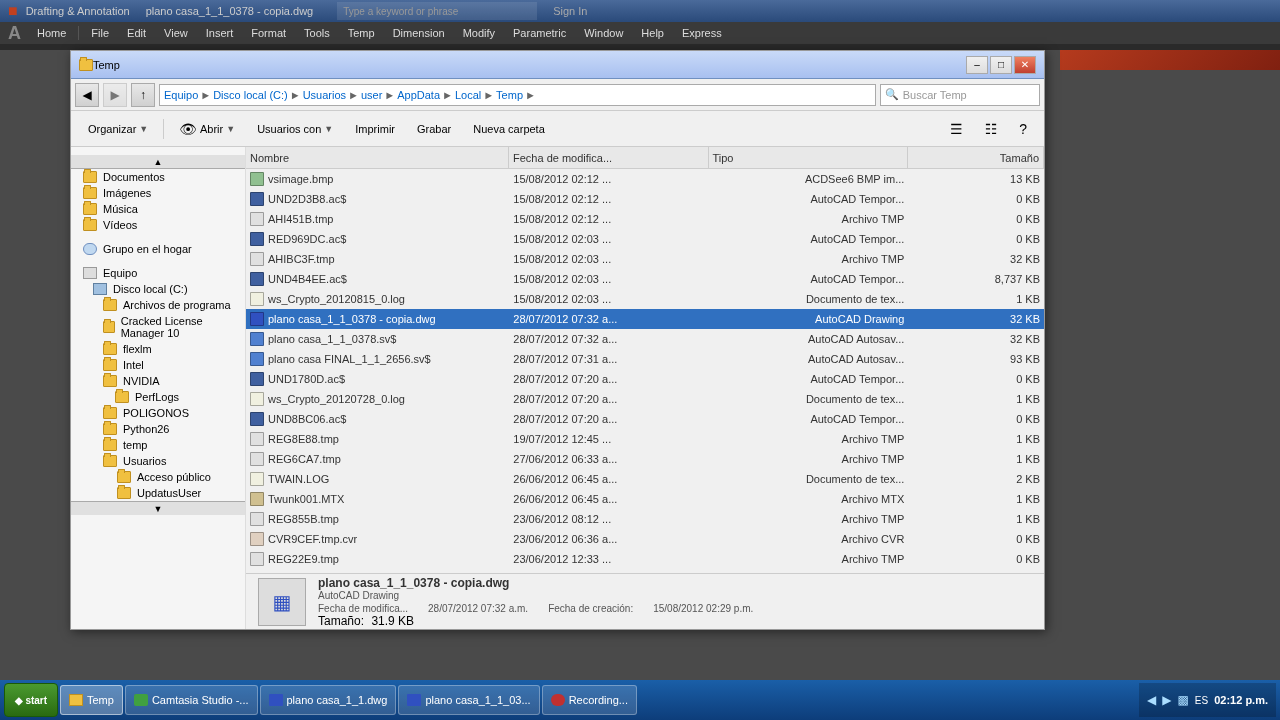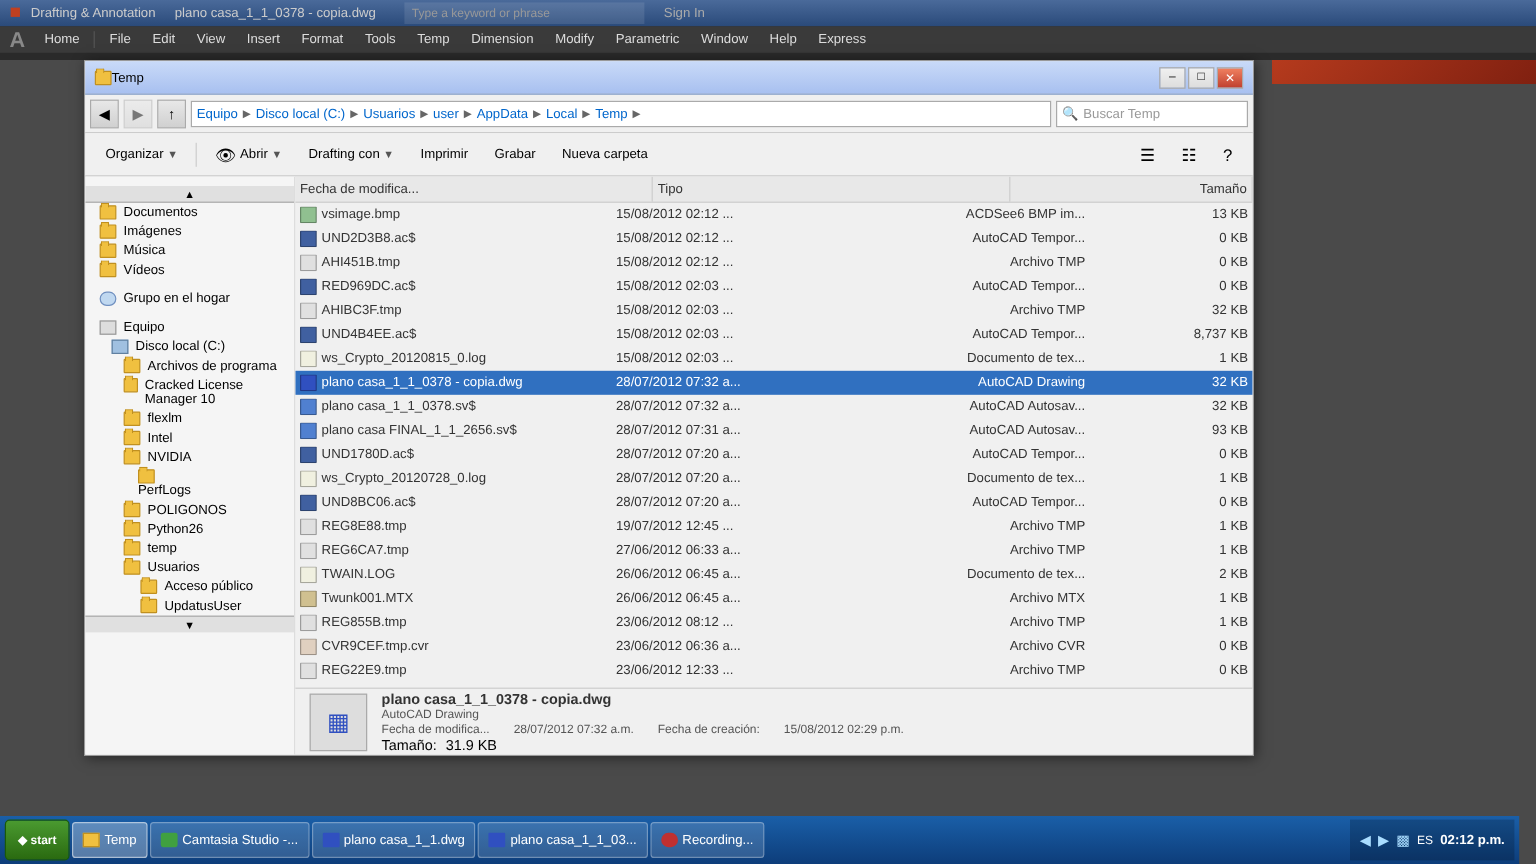--- a/index.html
+++ b/index.html
@@ -28,21 +28,21 @@
     .toolbar { height: 36px; background: #f0f0f0; display: flex; align-items: center; padding: 0 8px; border-bottom: 1px solid #ccc; gap: 4px; }
     .toolbar-btn { height: 26px; padding: 0 8px; background: transparent; border: 1px solid transparent; cursor: pointer; font-size: 11px; display: flex; align-items: center; gap: 3px; }
     .toolbar-btn-arrow { font-size: 9px; color: #555; }
     .toolbar-sep { width: 1px; height: 20px; background: #ccc; margin: 0 2px; }
 
     
     .main-content { flex: 1; display: flex; overflow: hidden; }
 
     
     .sidebar { width: 175px; background: #f5f5f5; border-right: 1px solid #ddd; padding: 8px 0; overflow-y: auto; }
-    .sidebar-item { display: flex; padding: 2px 8px; cursor: pointer; font-size: 11px; }
+    .sidebar-item { display: flex; align-items: center; padding: 2px 8px; cursor: pointer; font-size: 11px; }
     .folder-icon { display: inline-block; width: 14px; height: 12px; background: #f0c040; border: 1px solid #c09020; border-radius: 1px; position: relative; }
     .folder-icon::before { content: ''; position: absolute; top: -3px; left: 0; width: 5px; height: 3px; background: #f0c040; border: 1px solid #c09020; border-bottom: none; border-radius: 1px 1px 0 0; }
 
     
     .file-list { flex: 1; display: flex; flex-direction: column; overflow: hidden; }
     .file-list-header { height: 22px; background: #e8e8e8; display: flex; border-bottom: 1px solid #ccc; }
     .col-header { display: flex; align-items: center; padding: 0 4px; font-size: 11px; border-right: 1px solid #ccc; cursor: pointer; color: #333; white-space: nowrap; }
     .col-name { flex: 2; min-width: 220px; }
     .col-date { flex: 1.5; min-width: 140px; }
     .col-type { flex: 1.5; min-width: 130px; text-align: center; }
@@ -64,21 +64,21 @@
     .status-name { font-size: 12px; font-weight: bold; color: #333; }
     .status-dates { font-size: 10px; color: #555; display: flex; gap: 20px; margin-top: 2px; }
     .status-type { font-size: 10px; color: #555; }
 
     
     .sidebar::-webkit-scrollbar, .file-list-body::-webkit-scrollbar { width: 14px; }
     .sidebar::-webkit-scrollbar-track, .file-list-body::-webkit-scrollbar-track { background: #f0f0f0; }
     .sidebar::-webkit-scrollbar-thumb, .file-list-body::-webkit-scrollbar-thumb { background: #c0c0c0; border: 1px solid #aaa; }
 
     
-    .taskbar { position: absolute; bottom: 0; left: 0; right: 14px; height: 40px; background: linear-gradient(to bottom, #1a5fa8, #0d3d7a); display: flex; align-items: center; padding: 0 4px; gap: 2px; }
+    .taskbar { position: absolute; bottom: 0; left: 0; right: 0; height: 40px; background: linear-gradient(to bottom, #1a5fa8, #0d3d7a); display: flex; align-items: center; padding: 0 4px; gap: 2px; }
     .start-btn { width: 54px; height: 34px; background: linear-gradient(to bottom, #4a9a30, #2a6a10); border: 1px solid #1a5a08; border-radius: 4px; color: white; font-size: 13px; font-weight: bold; cursor: pointer; display: flex; align-items: center; justify-content: center; }
     .taskbar-item { height: 30px; background: rgba(255,255,255,0.15); border: 1px solid rgba(255,255,255,0.3); border-radius: 3px; padding: 0 8px; color: white; font-size: 11px; cursor: pointer; display: flex; align-items: center; gap: 4px; white-space: nowrap; }
     .taskbar-item.active { background: rgba(255,255,255,0.3); border-color: rgba(255,255,255,0.5); }
     .taskbar-sep-area { flex: 1; }
     .system-tray { display: flex; align-items: center; padding: 0 8px; background: rgba(0,0,0,0.2); height: 34px; gap: 6px; }
     .tray-text { color: white; font-size: 10px; }
     .tray-time { color: white; font-size: 11px; font-weight: bold; text-align: right; }
 
     
     .autocad-top { position: absolute; top: 0; left: 0; right: 0; height: 50px; background: #2a2a2a; display: flex; flex-direction: column; }
@@ -174,21 +174,21 @@
       <span>Organizar</span>
       <span class="toolbar-btn-arrow">▼</span>
     </button>
     <div class="toolbar-sep"></div>
     <button class="toolbar-btn">
       <span style="font-size:14px;">👁</span>
       <span>Abrir</span>
       <span class="toolbar-btn-arrow">▼</span>
     </button>
     <button class="toolbar-btn">
-      <span>Drafting con</span>
+      <span>Usuarios con</span>
       <span class="toolbar-btn-arrow">▼</span>
     </button>
     <button class="toolbar-btn">
       <span>Imprimir</span>
     </button>
     <button class="toolbar-btn">
       <span>Grabar</span>
     </button>
     <button class="toolbar-btn">
       <span>Nueva carpeta</span>
@@ -254,21 +254,21 @@
         <span>flexlm</span>
       </div>
       <div class="sidebar-item" style="padding-left:32px;">
         <span class="folder-icon" style="margin-right:6px;"></span>
         <span>Intel</span>
       </div>
       <div class="sidebar-item" style="padding-left:32px;">
         <span class="folder-icon" style="margin-right:6px;"></span>
         <span>NVIDIA</span>
       </div>
-      <div class="sidebar-item" style="padding-left:44px;flex-direction:column;">
+      <div class="sidebar-item" style="padding-left:44px;">
         <span class="folder-icon" style="margin-right:6px;"></span>
         <span>PerfLogs</span>
       </div>
       <div class="sidebar-item" style="padding-left:32px;">
         <span class="folder-icon" style="margin-right:6px;"></span>
         <span>POLIGONOS</span>
       </div>
       <div class="sidebar-item" style="padding-left:32px;">
         <span class="folder-icon" style="margin-right:6px;"></span>
         <span>Python26</span>
@@ -289,20 +289,21 @@
         <span class="folder-icon" style="margin-right:6px;"></span>
         <span>UpdatusUser</span>
       </div>
 
       <div style="height:14px; background:#e0e0e0; border-top:1px solid #aaa; display:flex; align-items:center; justify-content:center; cursor:pointer; font-size:9px; position:sticky; bottom:0;">▼</div>
     </div>
 
     <div class="file-list">
 
       <div class="file-list-header">
+        <div class="col-header col-name">Nombre</div>
         <div class="col-header col-date">Fecha de modifica...</div>
         <div class="col-header col-type">Tipo</div>
         <div class="col-header col-size">Tamaño</div>
       </div>
 
       <div class="file-list-body">
 
         <div class="file-row">
           <div class="cell cell-name">
               <span class="small-file-icon" style="background:#90c090;"></span>

